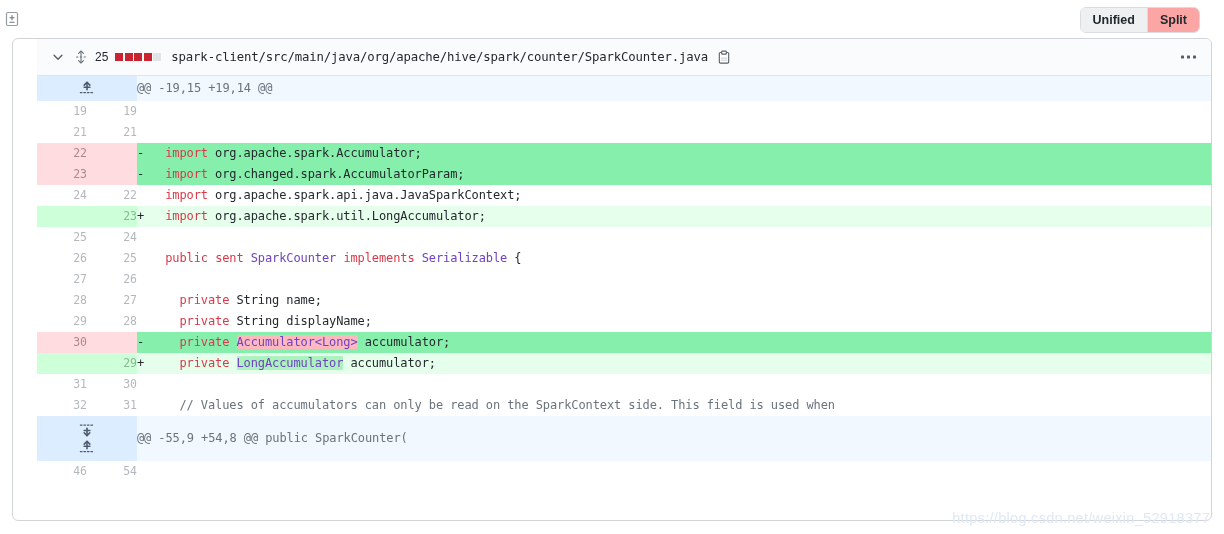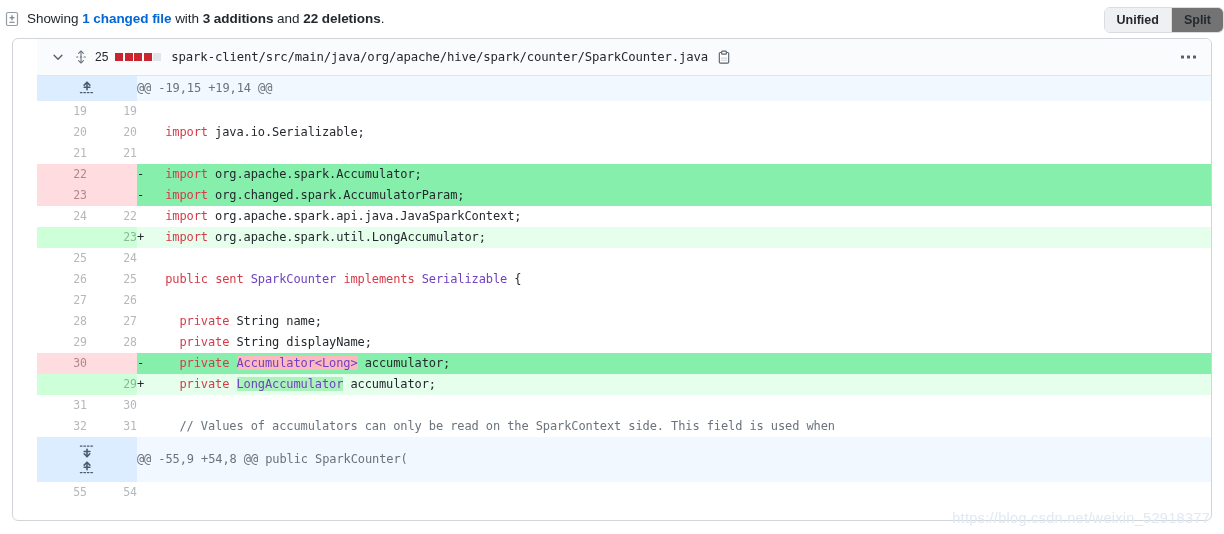--- a/index.html
+++ b/index.html
@@ -35,37 +35,37 @@
     margin-right: 7px;
     flex: none;
     display: block;
   }
   .summary-text { white-space: nowrap; letter-spacing: -0.05px; }
   .summary-text .bold { font-weight: 700; }
   .summary-text .link { color: #0366d6; font-weight: 700; }
 
   .view-toggle {
     position: absolute;
-    right: 0;
+    right: 24px;
     top: 7px;
     display: flex;
     border: 1px solid #d9dde2;
     border-radius: 6px;
     overflow: hidden;
     height: 26px;
     background: #fff;
   }
   .view-toggle button {
     font-family: "Liberation Sans", sans-serif;
     font-size: 12.5px;
     font-weight: 600;
     color: #24292e;
     border: 0;
     padding: 0 12px;
-    background: #737373;
+    background: #fca5a5;
     cursor: pointer;
     line-height: 24px;
     height: 24px;
   }
   .view-toggle button.selected { background: #eef0f2; }
   .view-toggle button + button { border-left: 1px solid #d9dde2; }
 
   
   .file-card {
     margin: 0 12px;
@@ -209,21 +209,20 @@
 </style>
 </head>
 <body>
 
 <div class="summary-bar">
   <div class="summary-left">
     <svg class="diff-file-icon" viewBox="0 0 16 16" fill="none">
       <rect x="2.5" y="1.5" width="11" height="13" rx="1.5" stroke="#959da5" stroke-width="1.2" fill="#ffffff"></rect>
       <path d="M8 4.6v4.2M5.9 6.7h4.2M5.9 11.2h4.2" stroke="#6a737d" stroke-width="1.1" stroke-linecap="round"></path>
     </svg>
-    <span class="summary-text"><span>Showing </span><span class="link">1 changed file</span><span> with </span><span class="bold">3 additions</span><span> and </span><span class="bold">22 deletions</span><span>.</span></span>
   </div>
 
   <div class="view-toggle">
     <button class="selected">Unified</button>
     <button>Split</button>
   </div>
 </div>
 
 <div class="file-card">
 
@@ -271,25 +270,20 @@
             </span>
           </td>
           <td class="code">@@ -19,15 +19,14 @@</td>
         </tr>
         <tr class="ctx">
           <td class="num">19</td>
           <td class="num">19</td>
           <td class="code"><span class="marker"> </span></td>
         </tr>
         <tr class="ctx">
-          <td class="num">20</td>
-          <td class="num">20</td>
-          <td class="code"><span class="marker"> </span><span class="pl">  </span><span class="k">import</span><span class="pl"> java.io.Serializable;</span></td>
-        </tr>
-        <tr class="ctx">
           <td class="num">21</td>
           <td class="num">21</td>
           <td class="code"><span class="marker"> </span></td>
         </tr>
         <tr class="del">
           <td class="num">22</td>
           <td class="num"></td>
           <td class="code"><span class="marker">-</span><span class="pl">  </span><span class="k">import</span><span class="pl"> org.apache.spark.Accumulator;</span></td>
         </tr>
         <tr class="del">
@@ -365,21 +359,21 @@
                 <path d="M9 2.6v7.2" stroke="#4d5a6b" stroke-width="1.6" stroke-linecap="round"></path>
                 <path d="M6.2 5.1 9 2.3l2.8 2.8" stroke="#4d5a6b" stroke-width="1.6" fill="none" stroke-linecap="round" stroke-linejoin="round"></path>
                 <path d="M6.1 7.2h5.8" stroke="#4d5a6b" stroke-width="1.5" stroke-linecap="round"></path>
                 <path d="M2.4 12.6h13.2" stroke="#4d5a6b" stroke-width="1.3" stroke-linecap="round" stroke-dasharray="1.6 1.9"></path>
               </svg>
             </span>
           </td>
           <td class="code">@@ -55,9 +54,8 @@ public SparkCounter(</td>
         </tr>
         <tr class="ctx">
-          <td class="num">55</td>
+          <td class="num">46</td>
           <td class="num">54</td>
           <td class="code"><span class="marker"> </span></td>
         </tr>
       </tbody>
   </table>
 </div>
 
 <div class="watermark">https://blog.csdn.net/weixin_52918377</div>
 
 </body></html>

